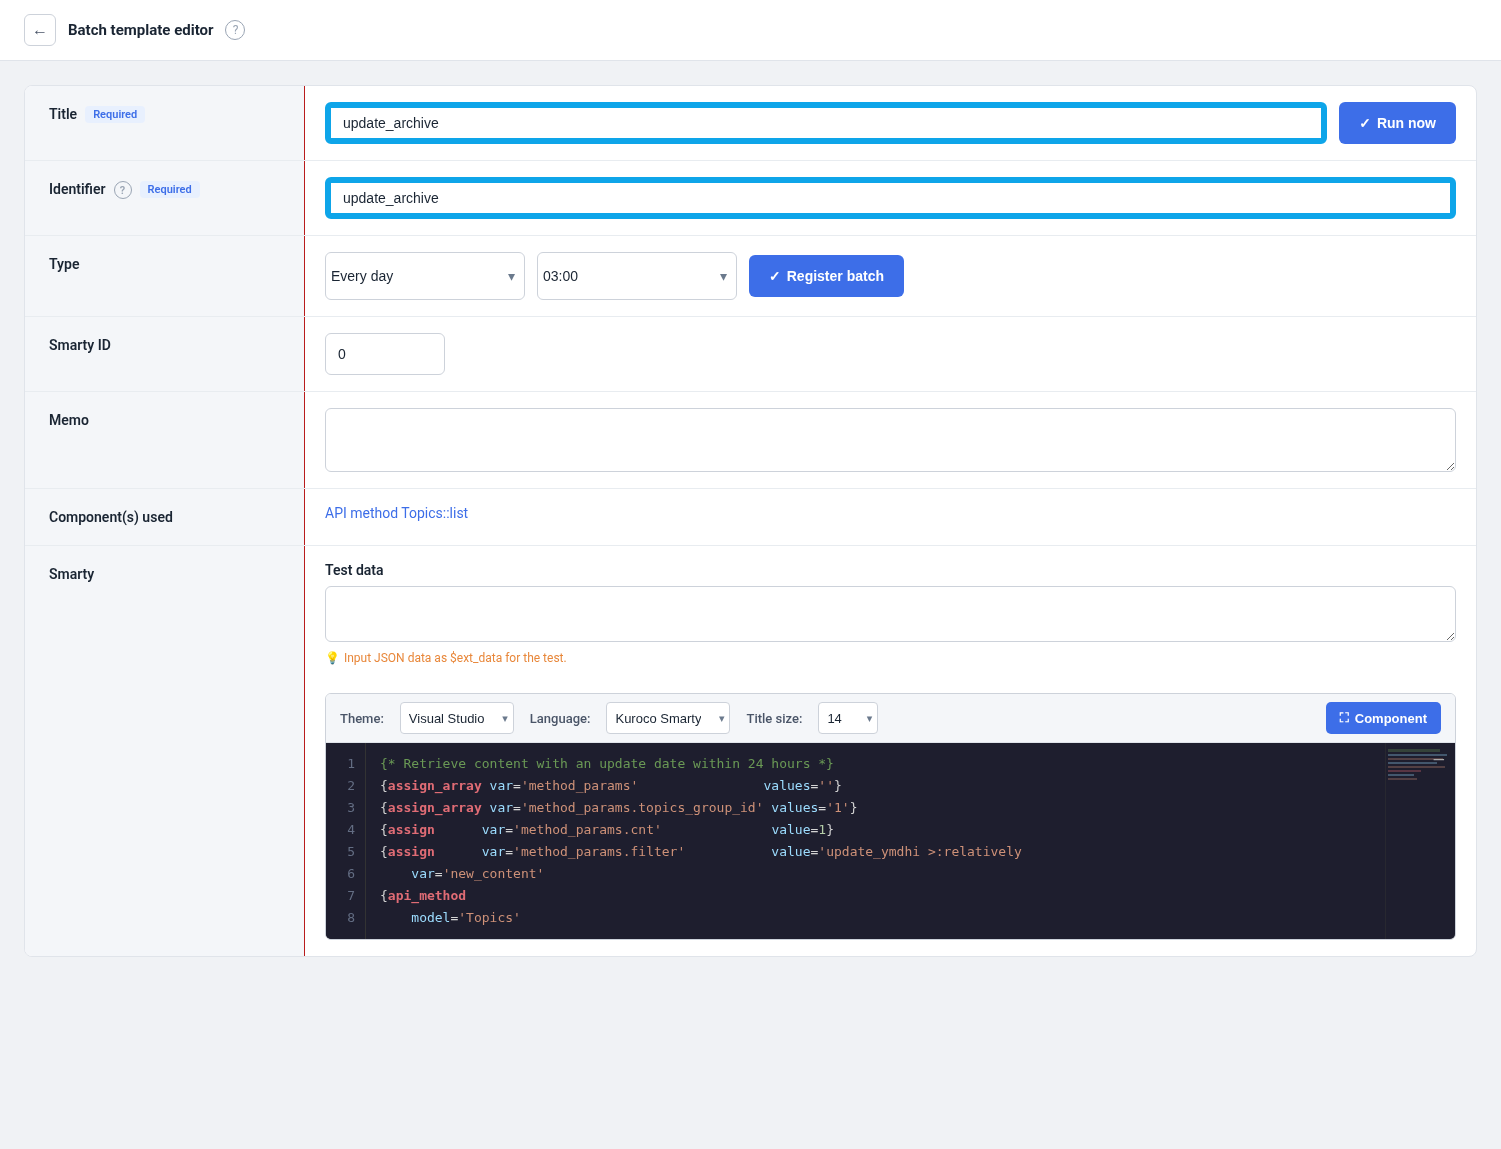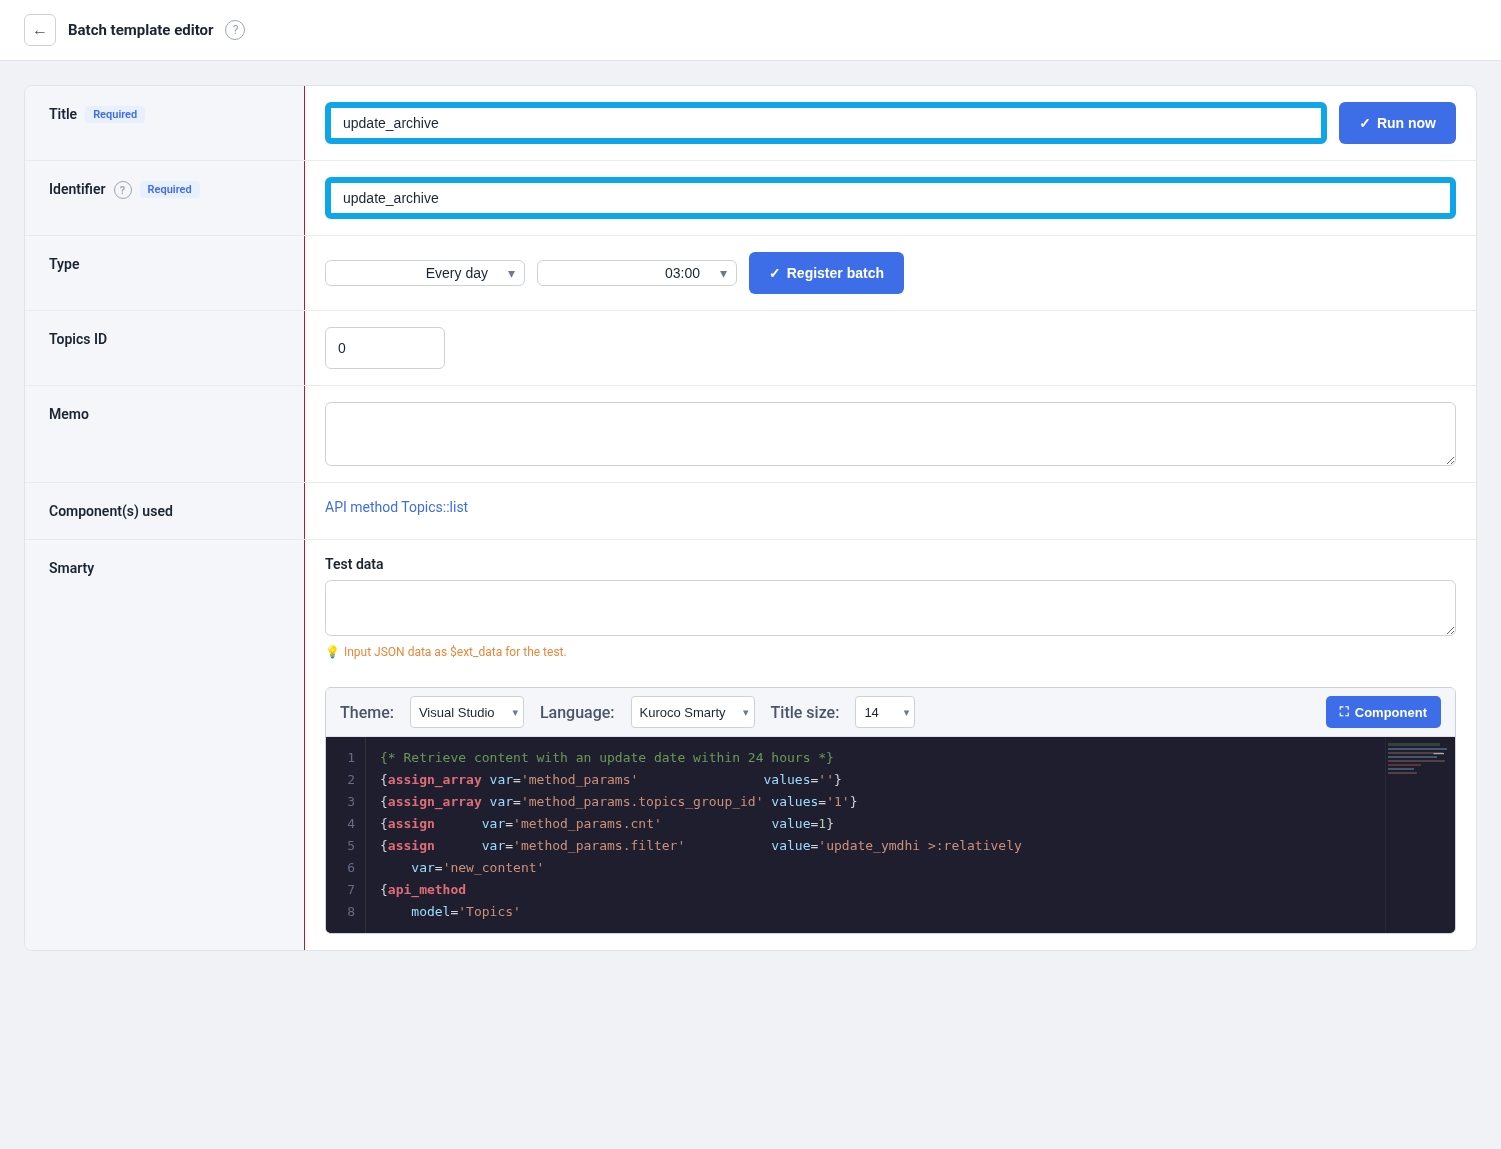--- a/index.html
+++ b/index.html
@@ -109,31 +109,30 @@
       align-items: center;
       gap: 6px;
       white-space: nowrap;
     }
     .select-wrap {
       position: relative;
       display: inline-flex;
       align-items: center;
     }
     .input-select {
-      height: 26px;
+      height: 48px;
       border: 1px solid #cdd2da;
       border-radius: 6px;
       padding: 0 36px 0 5px;
       font-size: 14px;
       color: #1a2533;
       background: #fff;
       appearance: none;
       cursor: pointer;
       outline: none;
-      text-align: right;
     }
     .select-wrap::after {
       content: '▾';
       position: absolute;
       right: 10px;
       pointer-events: none;
       color: #6b7a8d;
     }
     .type-dropdowns {
       display: flex;
@@ -207,21 +206,21 @@
     }
     .editor-toolbar {
       background: #f4f6f9;
       border-bottom: 1px solid #e0e4ea;
       padding: 8px 14px;
       display: flex;
       align-items: center;
       gap: 16px;
     }
     .editor-toolbar label {
-      font-size: 16px;
+      font-size: 13px;
       color: #4a5568;
       font-weight: 500;
     }
     .editor-select {
       height: 32px;
       border: 1px solid #cdd2da;
       border-radius: 4px;
       padding: 0 28px 0 8px;
       font-size: 13px;
       color: #1a2533;
@@ -395,21 +394,21 @@
           <button class="btn-primary">
             <span>✓</span>
             <span>Register batch</span>
           </button>
         </div>
       </div>
     </div>
 
     <div class="form-row">
       <div class="form-label">
-        <span>Topics ID</span>
+        <span>Smarty ID</span>
       </div>
       <div class="form-field">
         <input type="number" class="input-number" value="0" style="">
       </div>
     </div>
 
     <div class="form-row">
       <div class="form-label">
         <span>Memo</span>
       </div>

